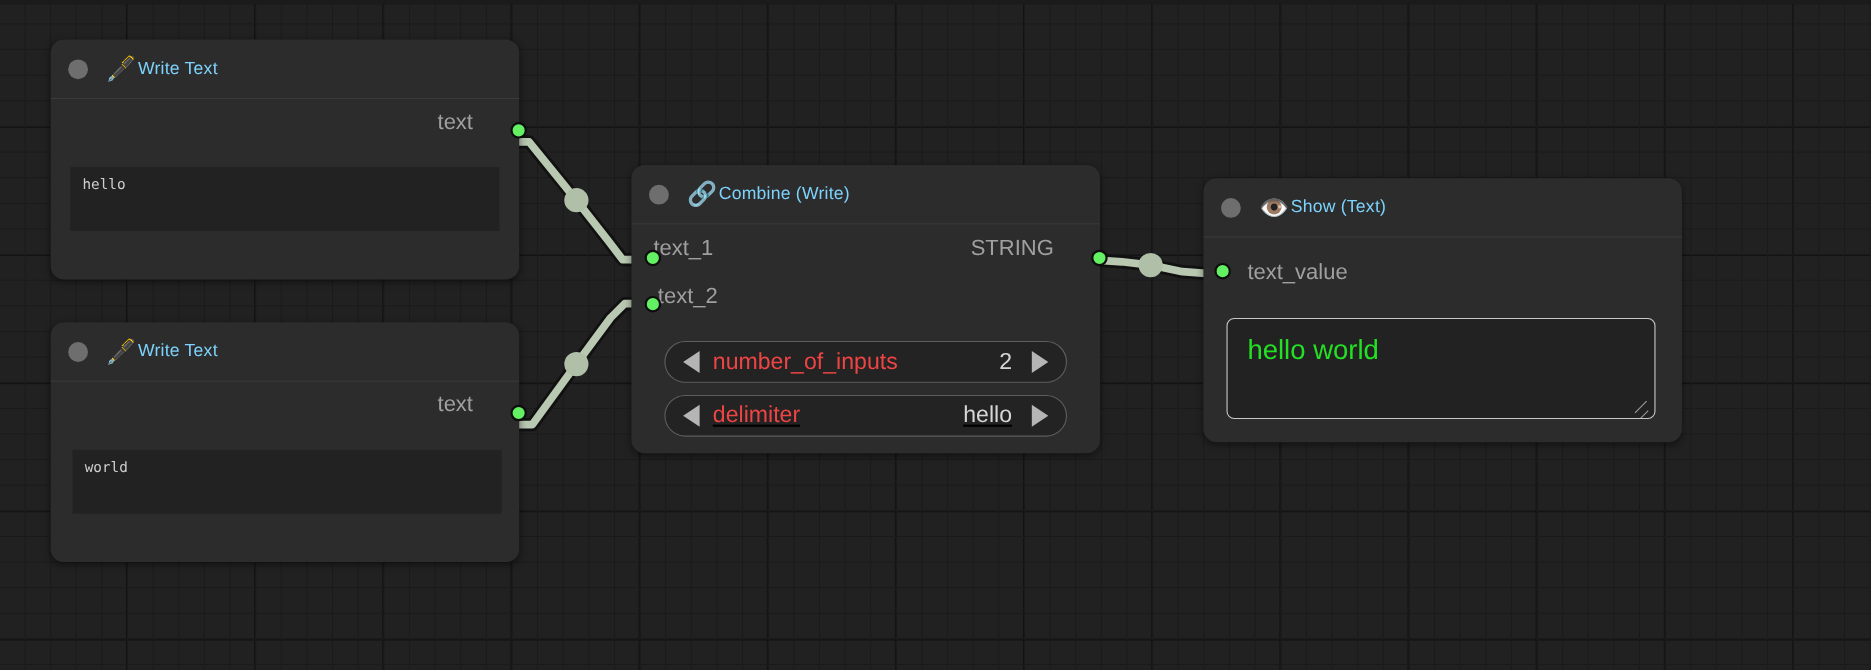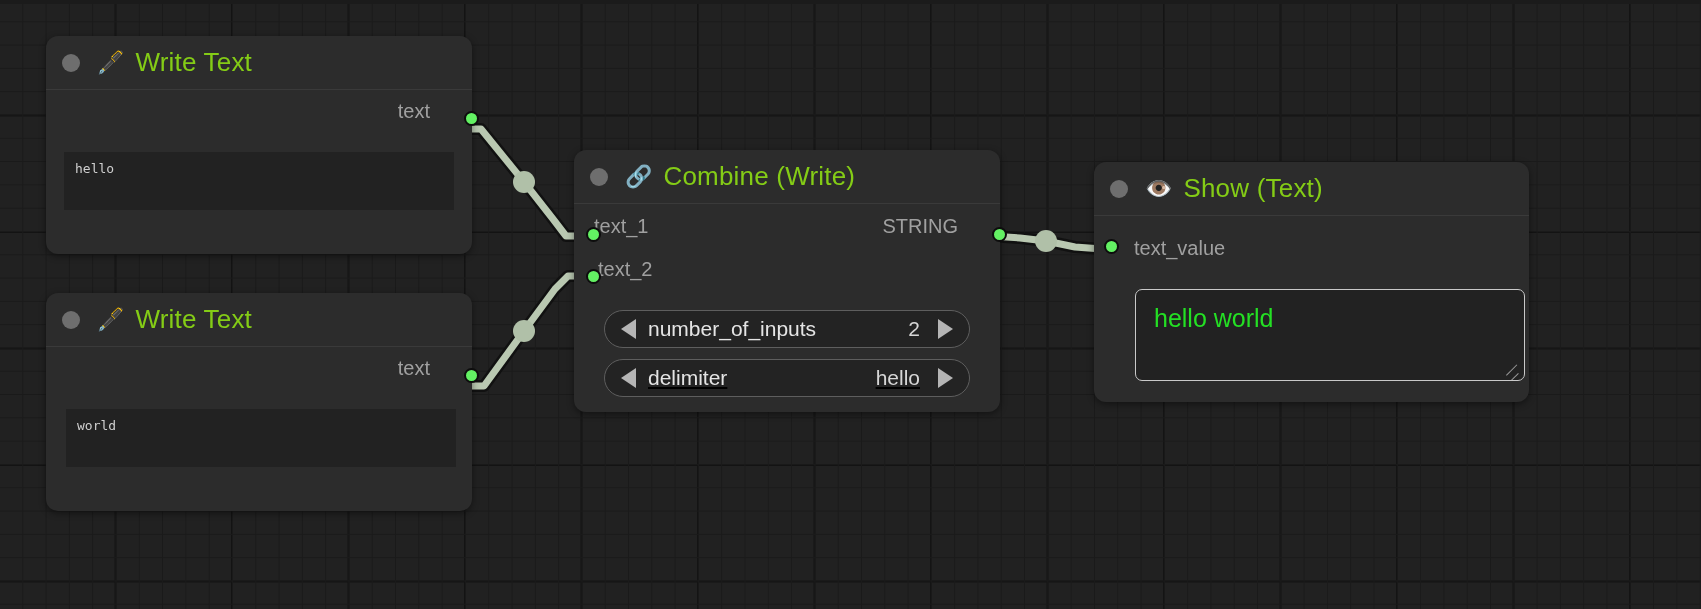--- a/index.html
+++ b/index.html
@@ -81,23 +81,23 @@
     flex: 0 0 auto;
   }
   .title-icon {
     font-size: 22px;
     line-height: 1;
     margin-left: 17px;
     flex: 0 0 auto;
     filter: saturate(1.05);
   }
   .title-text {
-    margin-left: 11px;
-    color: #84cc16;
-    font-size: 26px;
+    margin-left: 1px;
+    color: #7dd3fc;
+    font-size: 16px;
     letter-spacing: 0.2px;
     white-space: nowrap;
   }
   .node-body {
     position: relative;
     padding: 0;
   }
 
   
   .port-dot {
@@ -158,21 +158,21 @@
   }
   .combo .arrow.left {
     border-right: 15px solid #b5b5b5;
     margin-left: 10px;
   }
   .combo .arrow.right {
     border-left: 15px solid #b5b5b5;
     margin-right: 10px;
   }
   .combo .ckey {
-    color: #e5e5e5;
+    color: #ef4444;
     font-size: 21px;
     margin-left: 12px;
     white-space: nowrap;
   }
   .combo .cval {
     color: #d6d6d6;
     font-size: 21px;
     margin-left: auto;
     margin-right: 18px;
     white-space: nowrap;
@@ -305,21 +305,21 @@
       <span class="collapse-dot"></span>
       <span class="title-icon">👁️</span>
       <span class="title-text">Show (Text)</span>
     </div>
     <div class="node-body">
       <div class="slot-row" style="padding-left:40px; height:44px;align-items:flex-end;">
         <span class="slot-label">text_value</span>
       </div>
       <span class="port-dot" style="left:10px; top:23px;"></span>
 
-      <div class="show-box" style="position:absolute; left:21px; top:73px; width:390px; height:92px;margin-left:20px;">
+      <div class="show-box" style="position:absolute; left:21px; top:73px; width:390px; height:92px;">
         <span>hello world</span>
         <span class="resize-grip">
           <i class="g1"></i>
             <i class="g2"></i>
         </span>
       </div>
     </div>
   </div>
 
 </div>

